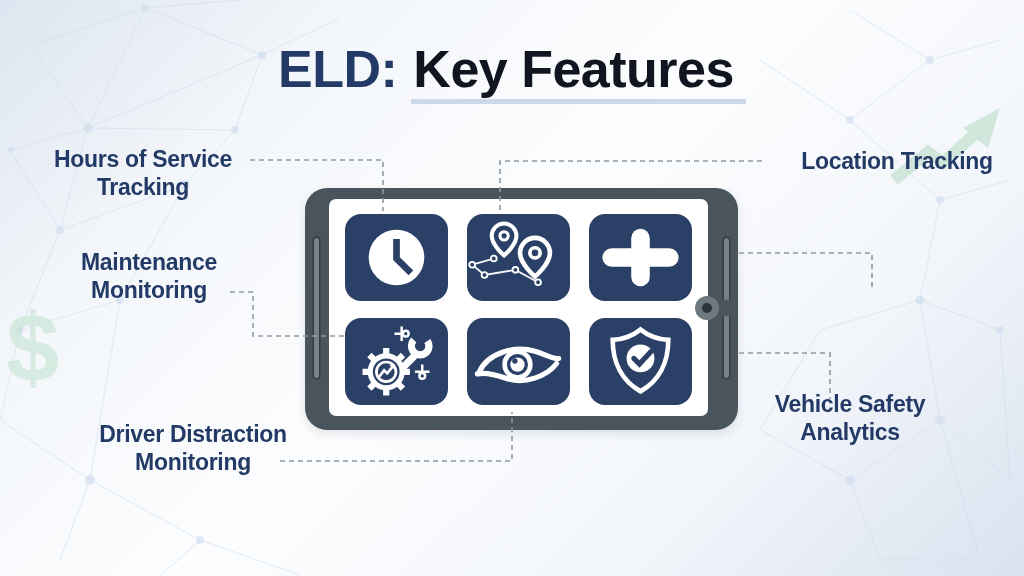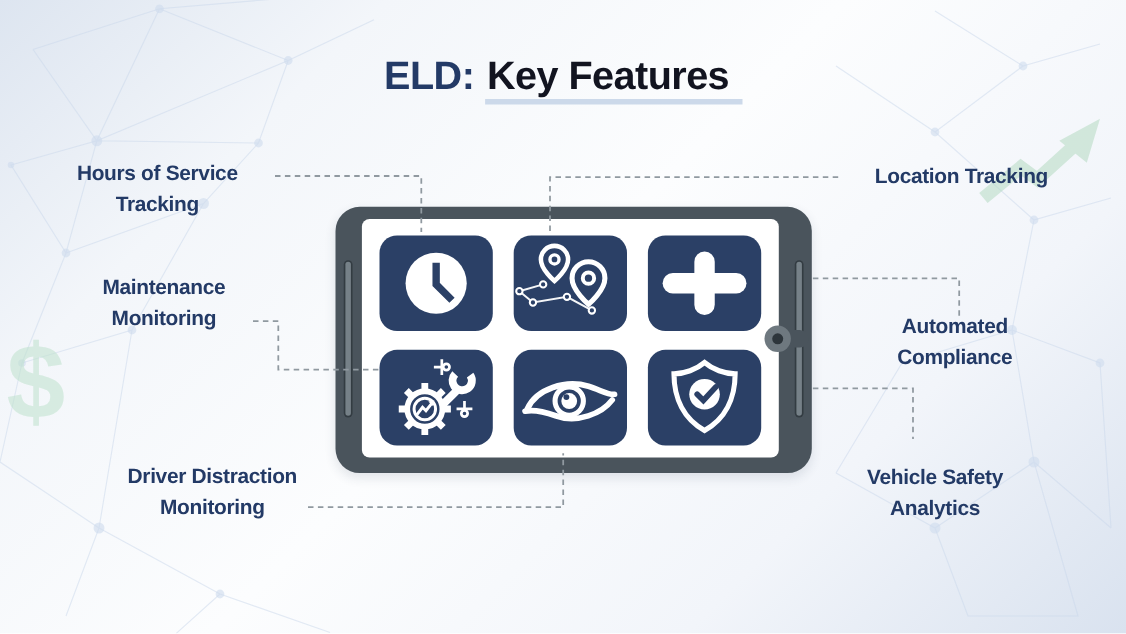--- a/index.html
+++ b/index.html
@@ -8,35 +8,35 @@
     font-family:"Liberation Sans",sans-serif;
     background:linear-gradient(135deg,#dde5f0 0%,#f3f6fa 22%,#fcfdfe 48%,#f2f5fa 75%,#d9e2ef 100%);
   }
   .bg-svg{position:absolute;left:0;top:0;z-index:0;}
   .dollar{
     position:absolute;left:6px;top:300px;z-index:0;
     font-size:96px;font-weight:700;color:#bfe2cd;opacity:.55;line-height:1;
   }
   .title{
     position:absolute;left:0;top:44px;width:1024px;text-align:center;z-index:5;
-    font-size:36px;font-weight:700;letter-spacing:-0.5px;line-height:50px;white-space:nowrap;
+    font-size:52px;font-weight:700;letter-spacing:-0.5px;line-height:50px;white-space:nowrap;
   }
   .title .prefix{color:#233a66;}
   .title .main{color:#121420;border-bottom:5px solid #ccd9ea;padding:0 12px 1px 2px;}
   .feature-label{
     position:absolute;width:250px;z-index:5;text-align:center;
-    font-size:19px;font-weight:700;line-height:28px;letter-spacing:-0.3px;
+    font-size:23px;font-weight:700;line-height:28px;letter-spacing:-0.3px;
     color:#233a66;white-space:pre-line;
   }
   .lbl-hours{left:18px;top:145px;}
   .lbl-maintenance{left:24px;top:248px;}
   .lbl-driver{left:68px;top:420px;}
-  .lbl-location{left:749px;top:147px;}
+  .lbl-location{left:772px;top:147px;}
   .lbl-automated{left:743px;top:284px;}
-  .lbl-vehicle{left:725px;top:421px;}
+  .lbl-vehicle{left:725px;top:390px;}
   .connectors{position:absolute;left:0;top:0;z-index:4;pointer-events:none;}
   .tablet{
     position:absolute;left:305px;top:188px;width:433px;height:242px;z-index:3;
     background:#4a545c;border-radius:22px;
     box-shadow:0 4px 10px rgba(40,55,80,.12);
   }
   .screen{
     position:absolute;left:24px;top:11px;width:379px;height:217px;
     background:#ffffff;border-radius:7px;
   }
@@ -101,22 +101,20 @@
 
   <div class="title"><span class="prefix">ELD:</span> <span class="main">Key Features</span></div>
 
   <div class="feature-label lbl-hours">Hours of Service
 Tracking</div>
   <div class="feature-label lbl-maintenance">Maintenance
 Monitoring</div>
   <div class="feature-label lbl-driver">Driver Distraction
 Monitoring</div>
   <div class="feature-label lbl-location">Location Tracking</div>
-  <div class="feature-label lbl-automated">Automated
-Compliance</div>
   <div class="feature-label lbl-vehicle">Vehicle Safety
 Analytics</div>
 
   <div class="tablet">
     <div class="slot slot-left"></div>
     <div class="slot slot-right"></div>
     <div class="screen">
 
       <div class="tile t1">
         <svg viewBox="0 0 100 84">

